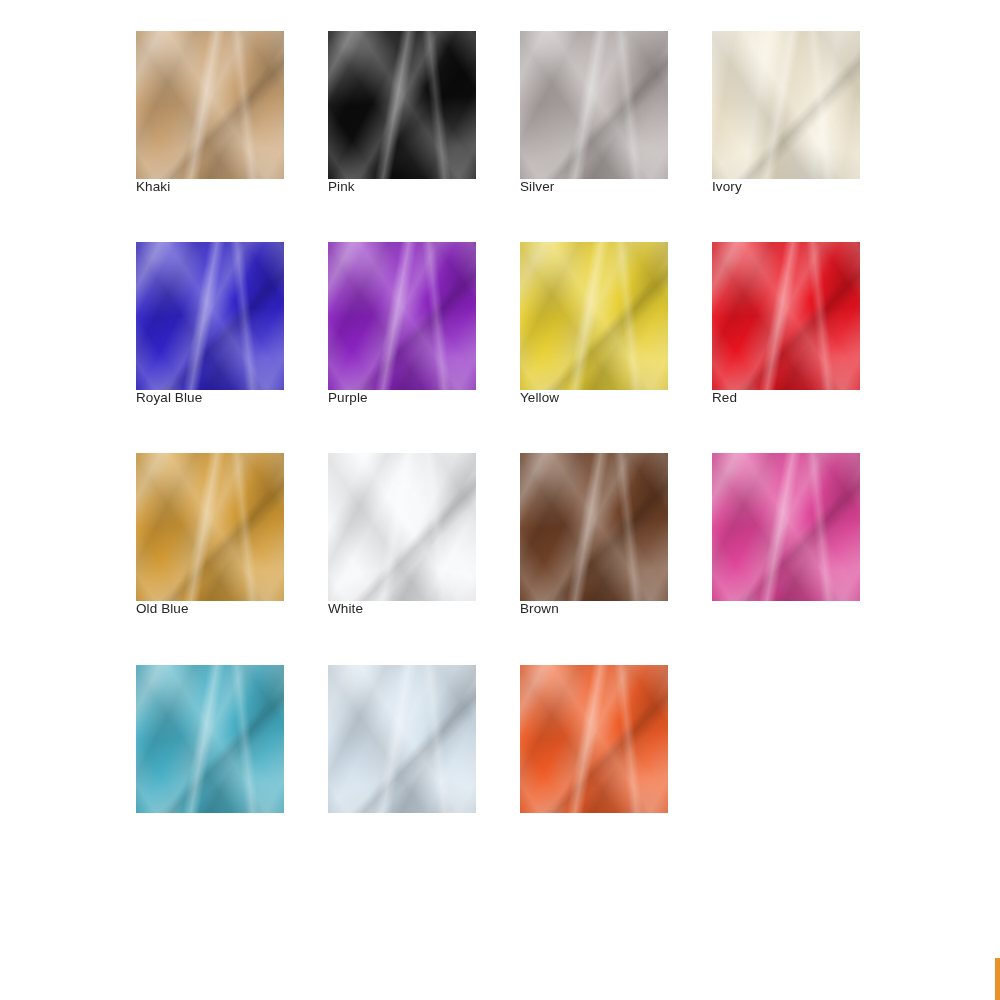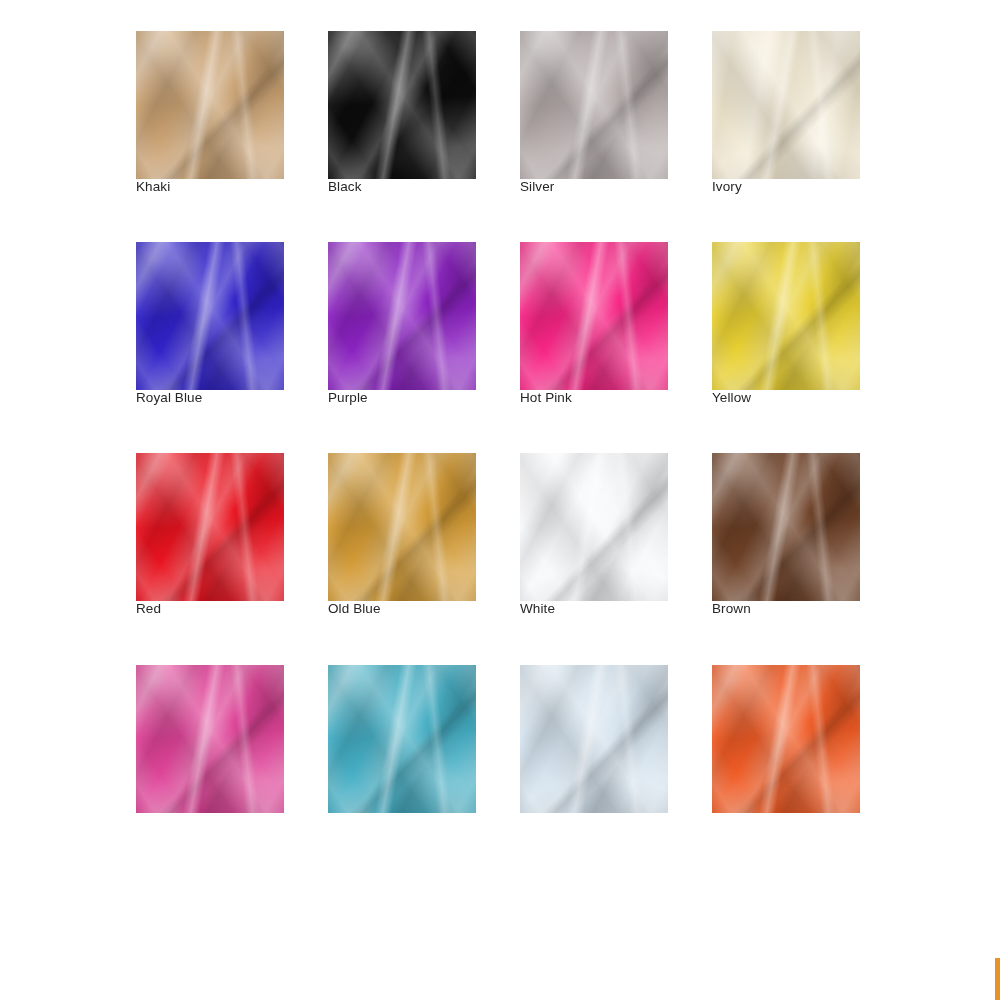--- a/index.html
+++ b/index.html
@@ -156,21 +156,21 @@
       <div class="swatch-label">Khaki</div>
     </div>
     <div class="swatch-cell">
       <div class="swatch-img">
         <div class="base" style="background: rgb(12, 12, 12);"></div>
         <div class="fold f1"></div>
         <div class="fold f2"></div>
         <div class="fold f3"></div>
         <div class="fold f4"></div>
       </div>
-      <div class="swatch-label">Black</div>
+      <div class="swatch-label">Pink</div>
     </div>
     <div class="swatch-cell">
       <div class="swatch-img">
         <div class="base" style="background: rgb(181, 172, 171);"></div>
         <div class="fold f1"></div>
         <div class="fold f2"></div>
         <div class="fold f3"></div>
         <div class="fold f4"></div>
       </div>
       <div class="swatch-label">Silver</div>
@@ -200,30 +200,20 @@
         <div class="base" style="background: rgb(138, 34, 192);"></div>
         <div class="fold f1"></div>
         <div class="fold f2"></div>
         <div class="fold f3"></div>
         <div class="fold f4"></div>
       </div>
       <div class="swatch-label">Purple</div>
     </div>
     <div class="swatch-cell">
       <div class="swatch-img">
-        <div class="base" style="background: rgb(247, 37, 133);"></div>
-        <div class="fold f1"></div>
-        <div class="fold f2"></div>
-        <div class="fold f3"></div>
-        <div class="fold f4"></div>
-      </div>
-      <div class="swatch-label">Hot Pink</div>
-    </div>
-    <div class="swatch-cell">
-      <div class="swatch-img">
         <div class="base" style="background: rgb(232, 208, 51);"></div>
         <div class="fold f1"></div>
         <div class="fold f2"></div>
         <div class="fold f3"></div>
         <div class="fold f4"></div>
       </div>
       <div class="swatch-label">Yellow</div>
     </div>
     <div class="swatch-cell">
       <div class="swatch-img">

